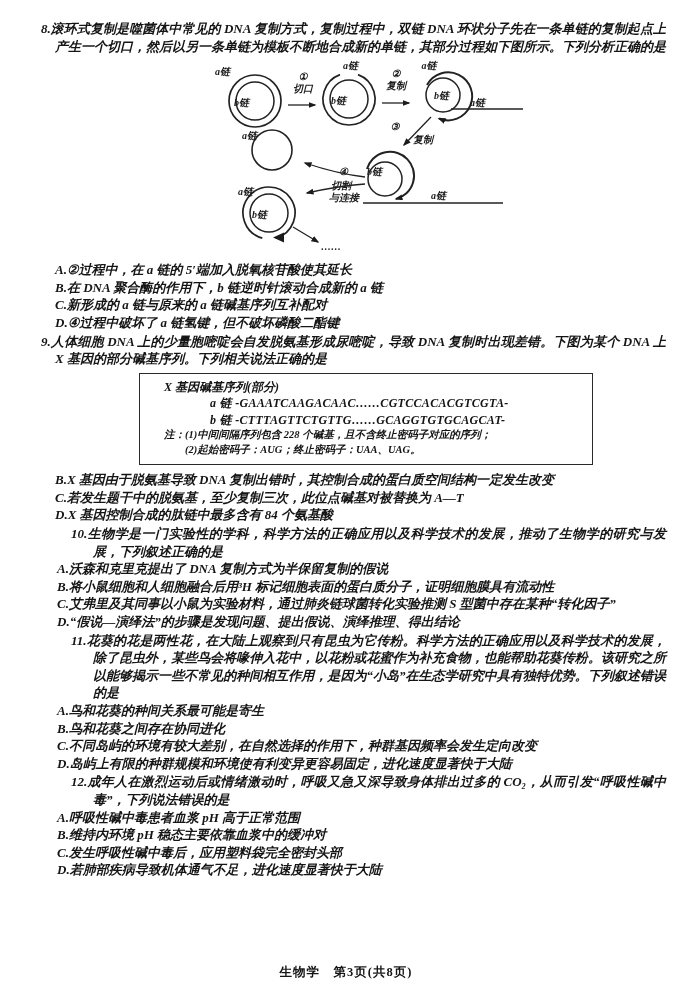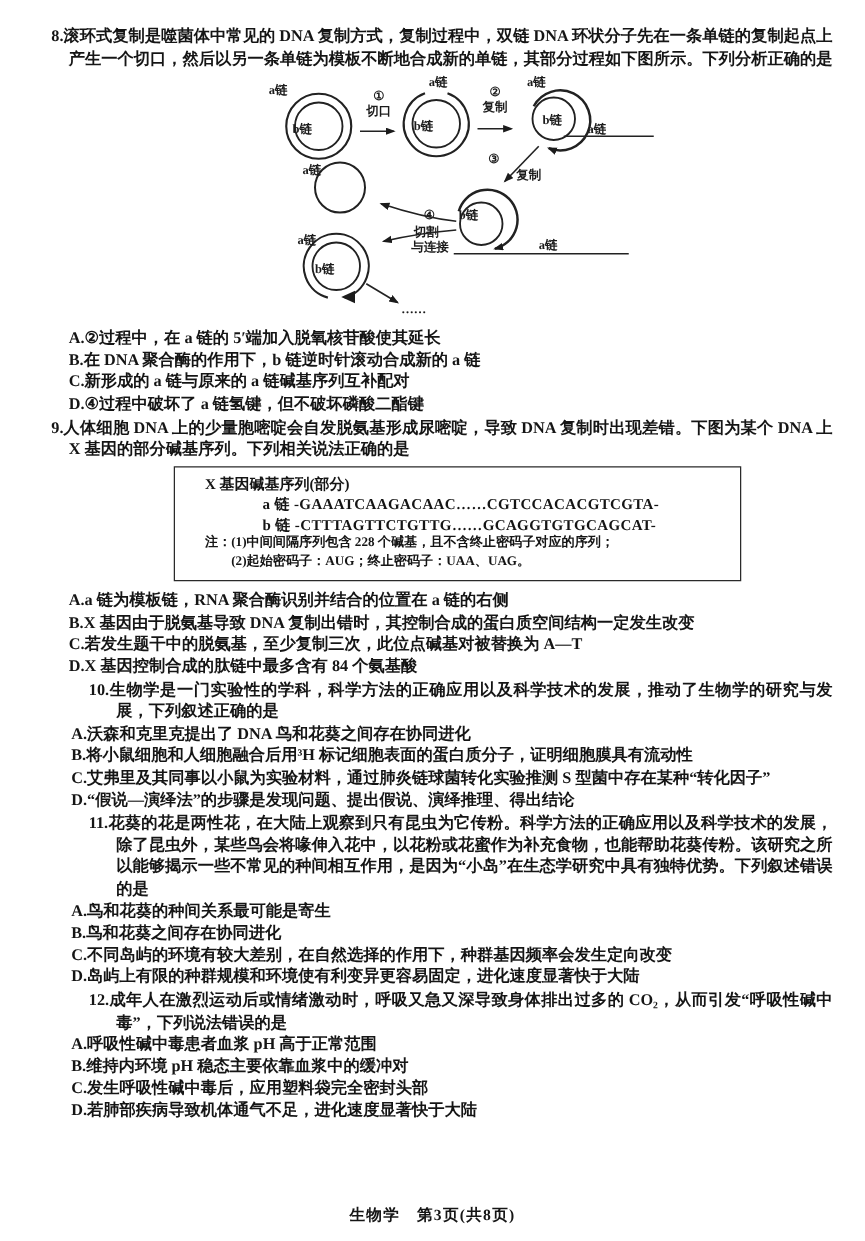--- a/index.html
+++ b/index.html
@@ -1,21 +1,21 @@
 <!DOCTYPE html>
 <html><head>
 <meta charset="utf-8">
 <style>
   html,body{margin:0;padding:0;}
   body{
     width:692px;height:993px;background:#ffffff;position:relative;
     font-family:"Liberation Serif","DejaVu Serif",serif;color:#151515;
     overflow:hidden;
   }
-  .content{padding:20px 26px 0 35px;font-size:13px;line-height:17.6px;font-weight:bold;}
+  .content{padding:20px 26px 0 35px;font-size:13px;line-height:17.6px;font-weight:bold;font-style:italic;}
   .q{margin:0 0 1px 0;}
   .q1{margin-left:6px;}
   .stem{text-align:justify;}
   .q1 .stem{padding-left:14px;text-indent:-14px;}
   .q2 .stem{padding-left:22px;text-indent:-22px;margin-left:36px;}
   .q1 .opt{padding-left:14px;}
   .q2 .opt{padding-left:22px;}
   .diagram{display:block;margin:4px 0 4px 152px;}
   svg text{font-family:"Liberation Serif","DejaVu Serif",serif;font-weight:bold;fill:#1b1b1b;}
   .genebox{
@@ -109,29 +109,28 @@
     <div class="stem"><span>9.</span><span>人体细胞 DNA 上的少量胞嘧啶会自发脱氨基形成尿嘧啶，导致 DNA 复制时出现差错。下图为某个 DNA 上 X 基因的部分碱基序列。下列相关说法正确的是</span></div>
 
     <div class="genebox">
       <div>X 基因碱基序列(部分)</div>
       <div class="seq">a 链 -GAAATCAAGACAAC……CGTCCACACGTCGTA-</div>
       <div class="seq">b 链 -CTTTAGTTCTGTTG……GCAGGTGTGCAGCAT-</div>
       <div class="note">注：(1)中间间隔序列包含 228 个碱基，且不含终止密码子对应的序列；</div>
       <div class="note note2">(2)起始密码子：AUG；终止密码子：UAA、UAG。</div>
     </div>
 
-    <div class="opt">A.a 链为模板链，RNA 聚合酶识别并结合的位置在 a 链的右侧</div>
     <div class="opt">B.X 基因由于脱氨基导致 DNA 复制出错时，其控制合成的蛋白质空间结构一定发生改变</div>
     <div class="opt">C.若发生题干中的脱氨基，至少复制三次，此位点碱基对被替换为 A—T</div>
     <div class="opt">D.X 基因控制合成的肽链中最多含有 84 个氨基酸</div>
   </div>
 
   <div class="q q2">
     <div class="stem"><span>10.</span><span>生物学是一门实验性的学科，科学方法的正确应用以及科学技术的发展，推动了生物学的研究与发展，下列叙述正确的是</span></div>
-    <div class="opt">A.沃森和克里克提出了 DNA 鸟和花葵之间存在协同进化</div>
+    <div class="opt">A.沃森和克里克提出了 DNA 复制方式为半保留复制的假说</div>
     <div class="opt">B.将小鼠细胞和人细胞融合后用³H 标记细胞表面的蛋白质分子，证明细胞膜具有流动性</div>
     <div class="opt">C.艾弗里及其同事以小鼠为实验材料，通过肺炎链球菌转化实验推测 S 型菌中存在某种“转化因子”</div>
     <div class="opt">D.“假说—演绎法”的步骤是发现问题、提出假说、演绎推理、得出结论</div>
   </div>
 
   <div class="q q2">
     <div class="stem"><span>11.</span><span>花葵的花是两性花，在大陆上观察到只有昆虫为它传粉。科学方法的正确应用以及科学技术的发展，除了昆虫外，某些鸟会将喙伸入花中，以花粉或花蜜作为补充食物，也能帮助花葵传粉。该研究之所以能够揭示一些不常见的种间相互作用，是因为“小岛”在生态学研究中具有独特优势。下列叙述错误的是</span></div>
     <div class="opt">A.鸟和花葵的种间关系最可能是寄生</div>
     <div class="opt">B.鸟和花葵之间存在协同进化</div>
     <div class="opt">C.不同岛屿的环境有较大差别，在自然选择的作用下，种群基因频率会发生定向改变</div>

